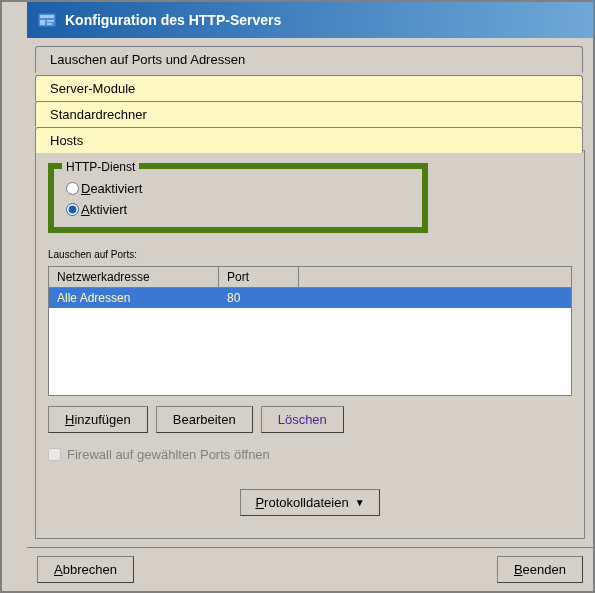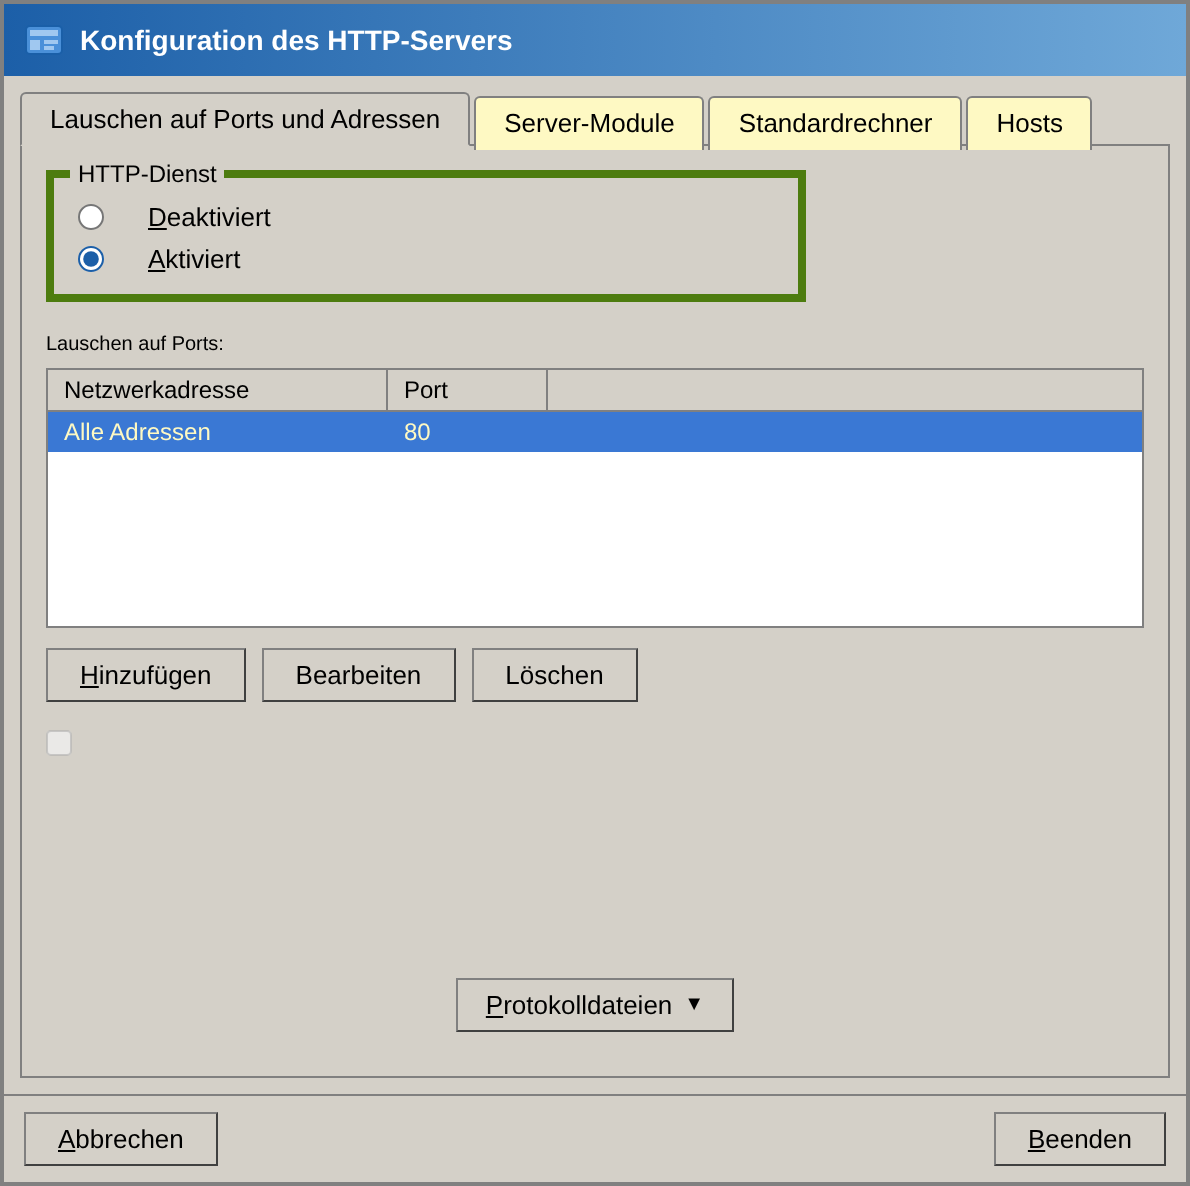--- a/index.html
+++ b/index.html
@@ -17,20 +17,21 @@
       overflow: hidden;
     }
 
     .window {
       width: 595px;
       height: 593px;
       background: #d4d0c8;
       border: 2px solid #808080;
       display: flex;
       flex-direction: column;
+      padding-left: 25px;
     }
 
     .title-bar {
       background: linear-gradient(to right, #1c5fa8, #6fa8d8);
       color: white;
       padding: 6px 10px;
       display: flex;
       align-items: center;
       gap: 8px;
       height: 36px;
@@ -52,21 +53,21 @@
     .window-content {
       flex: 1;
       padding: 8px;
       display: flex;
       flex-direction: column;
     }
 
     
     .tab-bar {
       display: flex;
-      flex-direction: row;
+      flex-direction: column;
       margin-bottom: -1px;
       position: relative;
       z-index: 1;
     }
 
     .tab {
       padding: 5px 14px;
       background: #d4d0c8;
       border: 1px solid #808080;
       border-bottom: none;
@@ -95,21 +96,21 @@
       background: #d4d0c8;
       padding: 12px;
       display: flex;
       flex-direction: column;
       position: relative;
       z-index: 0;
     }
 
     
     .group-box {
-      border: 4px solid #4d7c0f;
+      border: 6px solid #4d7c0f;
       padding: 8px 12px 10px 12px;
       margin-bottom: 16px;
       position: relative;
       width: 380px;
     }
 
     .group-box-legend {
       position: absolute;
       top: -9px;
       left: 8px;
@@ -121,21 +122,21 @@
     .radio-group {
       display: flex;
       flex-direction: column;
       gap: 6px;
       padding-top: 4px;
     }
 
     .radio-item {
       display: flex;
       align-items: center;
-      gap: 22px;
+      gap: 2px;
       cursor: pointer;
     }
 
     .radio-input {
       width: 13px;
       height: 13px;
       cursor: pointer;
       accent-color: #1c5fa8;
     }
 
@@ -228,21 +229,21 @@
       border: 1px solid #808080;
       border-right-color: #404040;
       border-bottom-color: #404040;
       cursor: pointer;
       font-size: 13px;
       min-width: 80px;
     }
 
     .btn:disabled,
     .btn.disabled {
-      color: #000000;
+      color: #4c1d95;
       cursor: default;
     }
 
     
     .checkbox-row {
       display: flex;
       align-items: center;
       gap: 6px;
       margin-bottom: 20px;
       color: #808080;
@@ -360,20 +361,21 @@
         <button class="btn">
           <span>Bearbeiten</span>
         </button>
         <button class="btn disabled" disabled="">
           <span>Löschen</span>
         </button>
       </div>
 
       <div class="checkbox-row">
         <input type="checkbox" class="checkbox-input" disabled="" style="">
+        <label>Firewall auf gewählten Ports öffnen</label>
       </div>
 
       <div class="protokoll-container">
         <button class="btn-dropdown">
           <span><span class="underline">P</span>rotokolldateien</span>
           <span class="dropdown-arrow">▼</span>
         </button>
       </div>
 
     </div>

